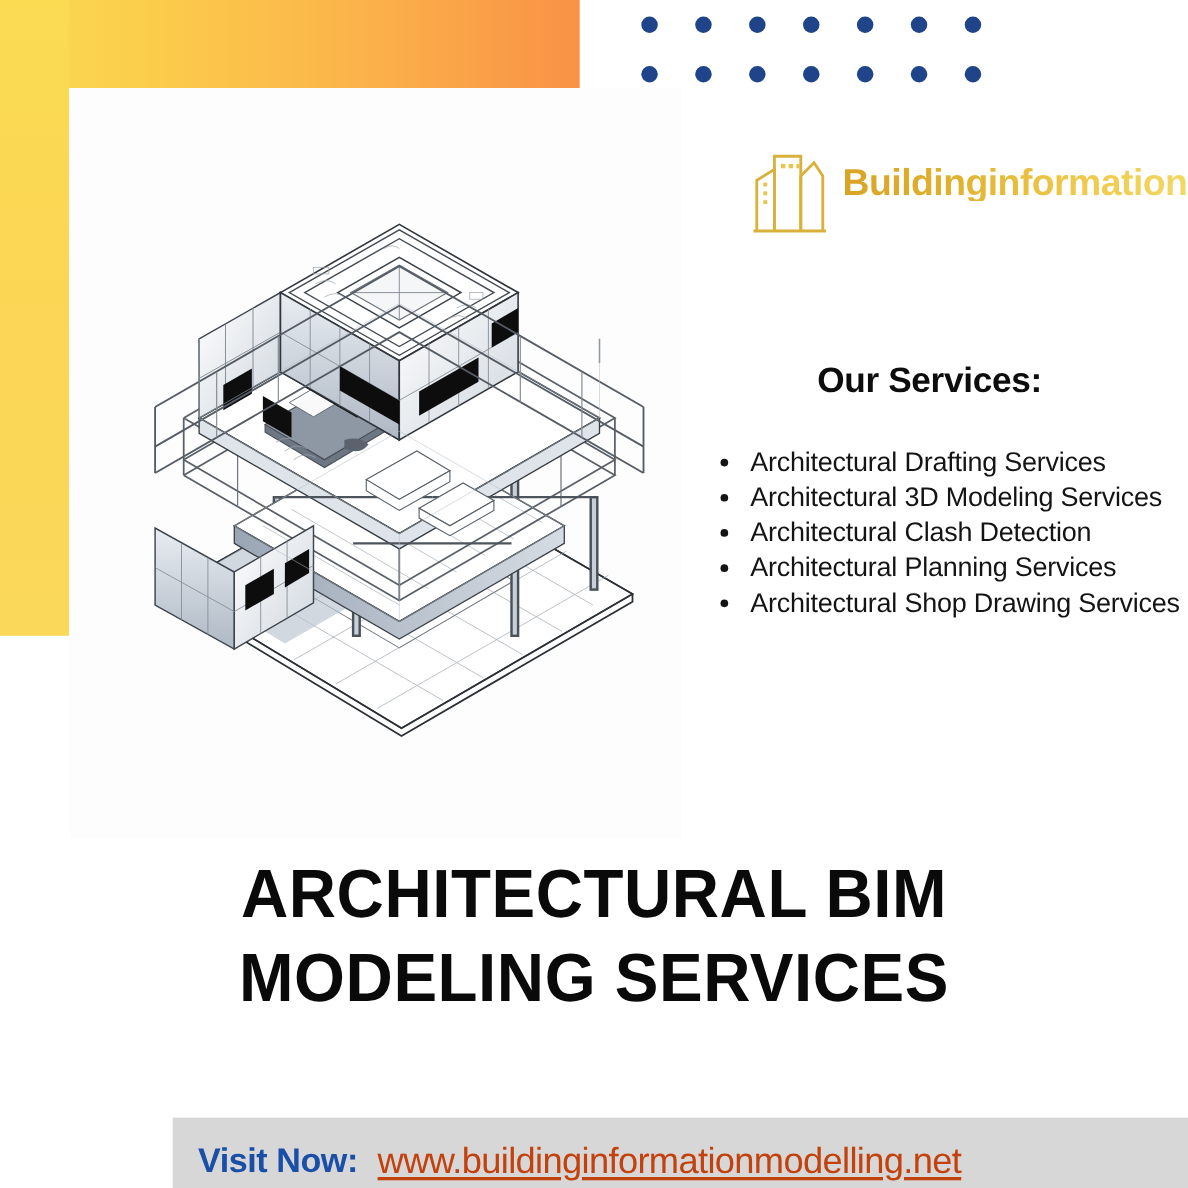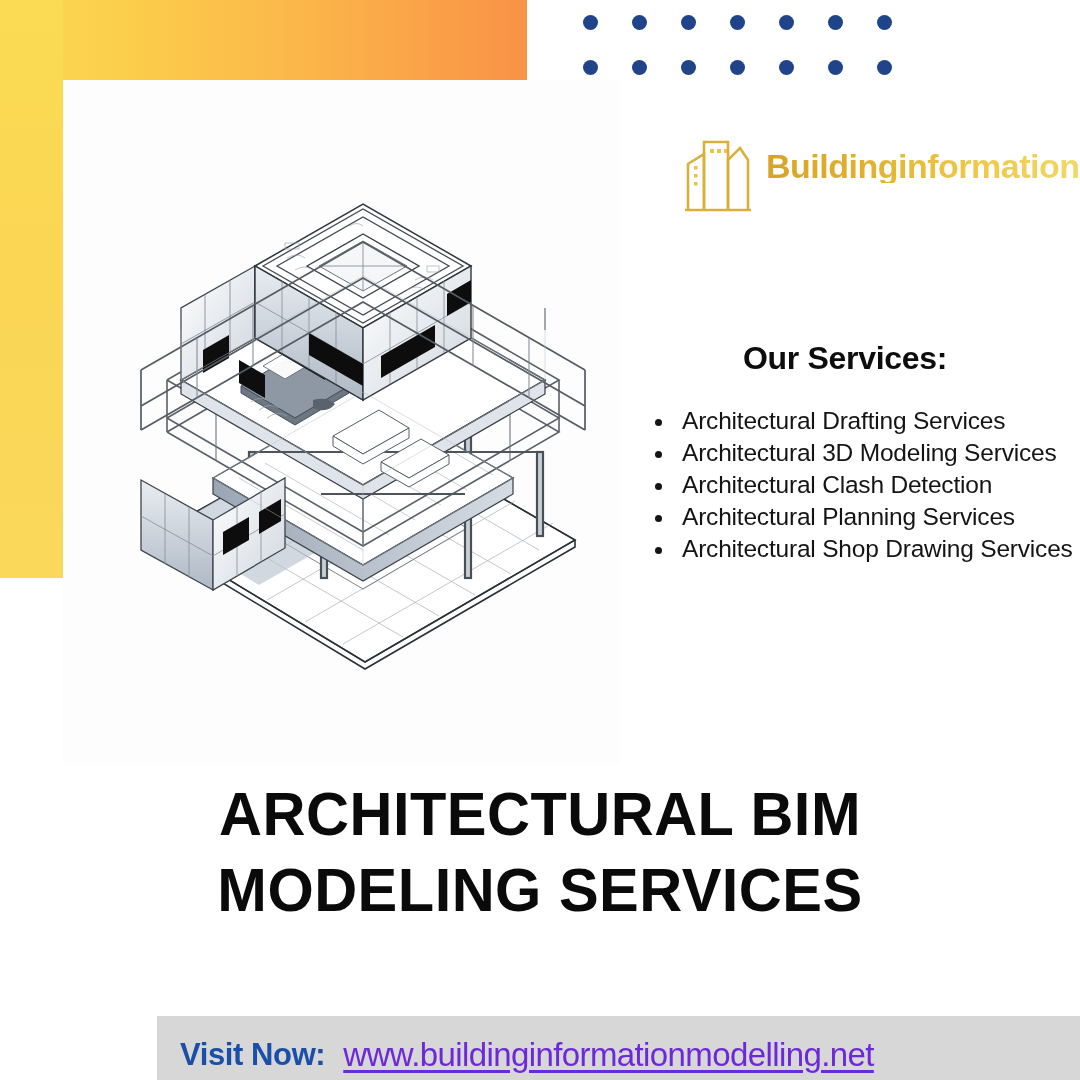--- a/index.html
+++ b/index.html
@@ -95,21 +95,21 @@
     font-weight: bold;
     letter-spacing: 7.5px;
     color: #575757;
     margin-top: 6px;
   }
 
   
   .services-heading {
     position: absolute;
     left: 660px;
-    top: 340px;
+    top: 327px;
     width: 370px;
     text-align: center;
     font-size: 32px;
     font-weight: bold;
     color: #0d0d0d;
     letter-spacing: -0.3px;
   }
   .services-list {
     position: absolute;
     left: 650px;
@@ -159,21 +159,21 @@
   }
   .cta-label {
     font-size: 31px;
     font-weight: bold;
     color: #1a4fa8;
     letter-spacing: -0.4px;
     white-space: nowrap;
   }
   .cta-url {
     font-size: 33px;
-    color: #6d28d9;
+    color: #c2410c;
     text-decoration: underline;
     text-underline-offset: 4px;
     letter-spacing: -0.6px;
     margin-left: 18px;
     white-space: nowrap;
   }
 </style>
 </head>
 <body>
 

